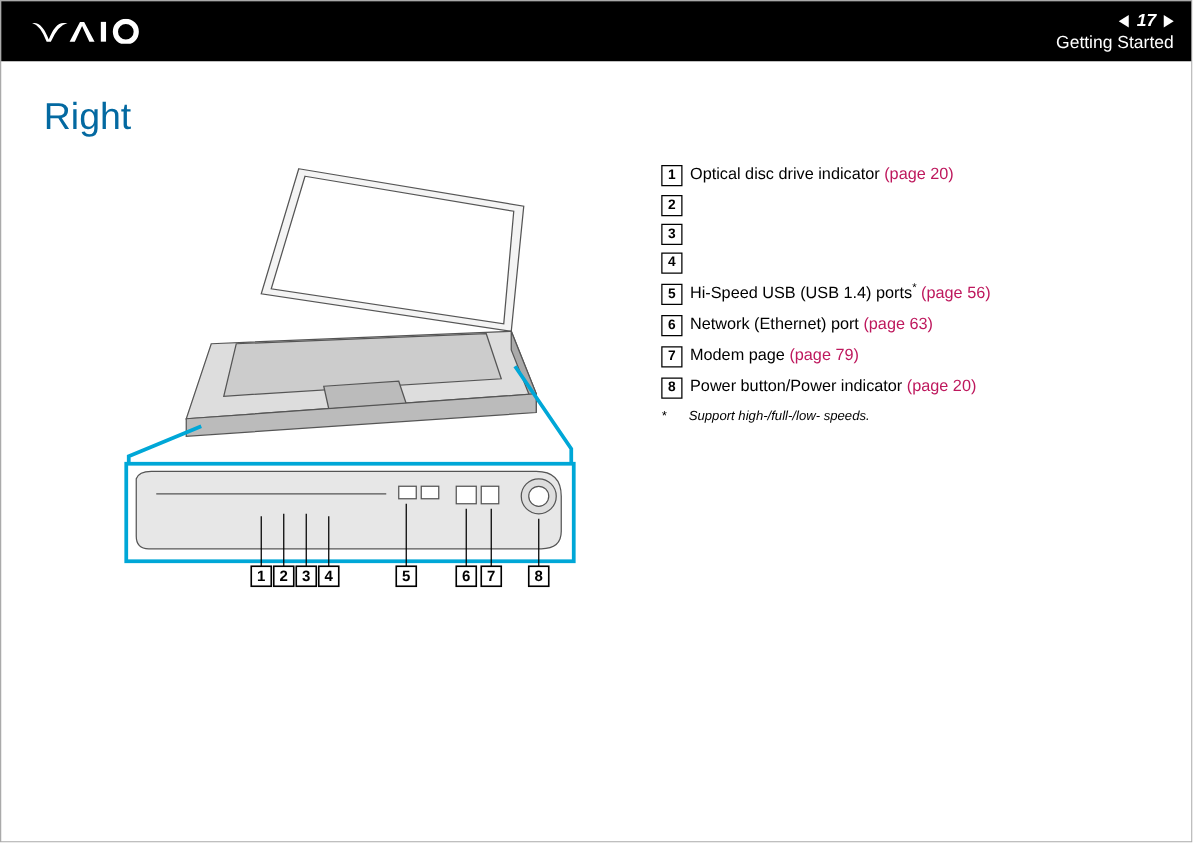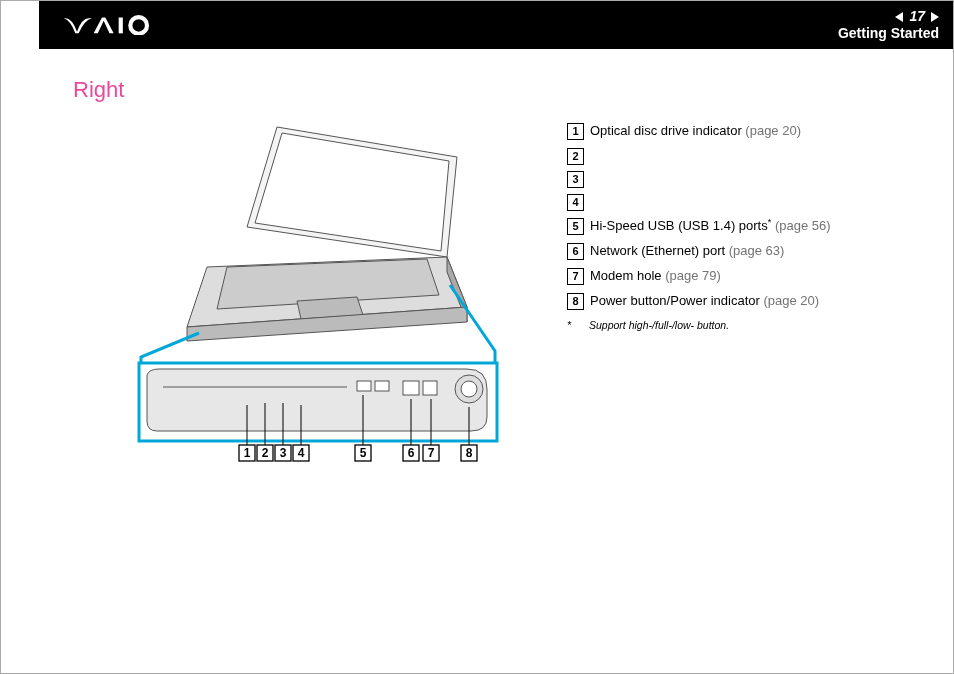--- a/index.html
+++ b/index.html
@@ -7,45 +7,45 @@
     padding: 0;
     width: 954px;
     height: 674px;
     font-family: Arial, Helvetica, sans-serif;
     font-size: 13px;
     color: #000;
     background: #fff;
     position: relative;
     overflow: hidden;
   }
-  .page { border: 1px solid #aaa; box-sizing: border-box; width: 954px; height: 674px; position: relative; padding-left: 38px; }
+  .page { border: 1px solid #aaa; box-sizing: border-box; width: 954px; height: 674px; position: relative; }
 
   
   .header {
     background: #000;
     color: #fff;
     height: 48px;
     display: flex;
     align-items: center;
     justify-content: space-between;
     padding: 0 14px 0 18px;
     box-sizing: border-box;
   }
   .logo svg { height: 20px; display: block; }
   .header-right { text-align: right; line-height: 1.2; }
   .pagerow { display: flex; align-items: center; justify-content: flex-end; gap: 6px; font-weight: bold; font-style: italic; font-size: 14px; }
   .pagerow .tri { width: 0; height: 0; border-top: 5px solid transparent; border-bottom: 5px solid transparent; }
   .tri.left { border-right: 8px solid #fff; }
   .tri.right { border-left: 8px solid #fff; }
-  .section-name { font-weight: bold; font-size: 14px; }
+  .section-name { font-weight: normal; font-size: 14px; }
 
   
   .title {
-    color: #ec4899;
-    font-size: 22px;
+    color: #0369a1;
+    font-size: 30px;
     font-weight: 400;
     margin: 28px 0 14px 34px;
   }
 
   
   .content {
     display: flex;
     align-items: flex-start;
     gap: 20px;
     padding: 0 20px;
@@ -69,21 +69,21 @@
     width: 15px; height: 15px;
     border: 1.3px solid #000;
     font-size: 11px;
     font-weight: bold;
     font-family: inherit;
     flex: 0 0 15px;
     margin-top: 2px;
     background: #fff;
   }
   .def-row .txt { }
-  .def-row .lnk { color: #737373; }
+  .def-row .lnk { color: #be185d; }
   .sup { font-size: 9px; vertical-align: super; }
   .footnote { font-size: 10.5px; font-style: italic; margin-top: 6px; display: flex; gap: 10px; }
   .footnote .star { width: 12px; }
 
   
   .figure { position: relative; margin-left: 48px; }
   .laptop { display: block; margin: 0 auto; }
   .connector { stroke: #00a7d7; stroke-width: 3; fill: none; }
 </style>
 </head>
@@ -221,26 +221,26 @@
       <div class="def-row">
           <span class="numbox">5</span>
           <span class="txt"><span>Hi-Speed USB (USB 1.4) ports</span><span class="sup">*</span><span> </span><span class="lnk">(page 56)</span></span>
         </div>
       <div class="def-row">
           <span class="numbox">6</span>
           <span class="txt"><span>Network (Ethernet) port </span><span class="lnk">(page 63)</span></span>
         </div>
       <div class="def-row">
           <span class="numbox">7</span>
-          <span class="txt"><span>Modem hole </span><span class="lnk">(page 79)</span></span>
+          <span class="txt"><span>Modem page </span><span class="lnk">(page 79)</span></span>
         </div>
       <div class="def-row">
           <span class="numbox">8</span>
           <span class="txt"><span>Power button/Power indicator </span><span class="lnk">(page 20)</span></span>
         </div>
 
       <div class="footnote">
         <span class="star">*</span>
-        <span>Support high-/full-/low- button.</span>
+        <span>Support high-/full-/low- speeds.</span>
       </div>
     </div>
   </div>
 </div>
 
 </body></html>

